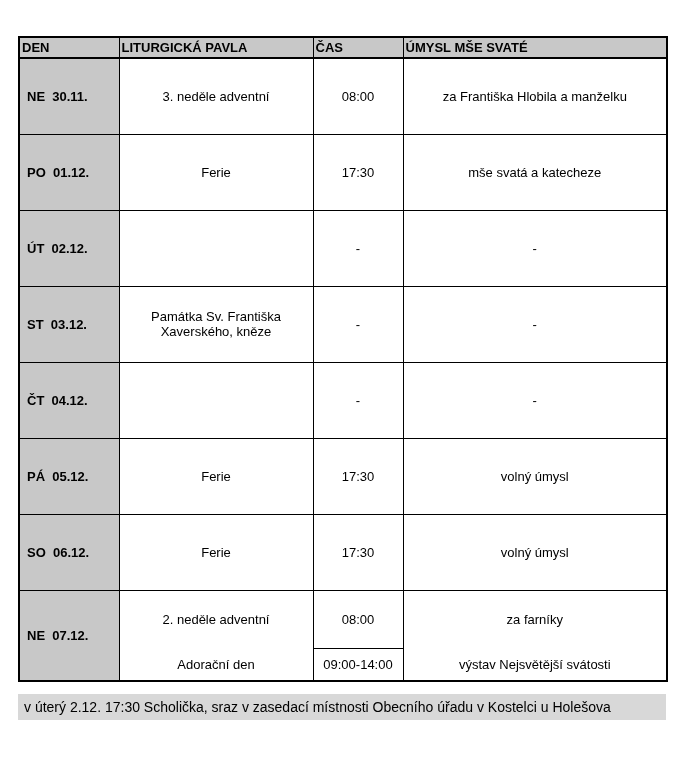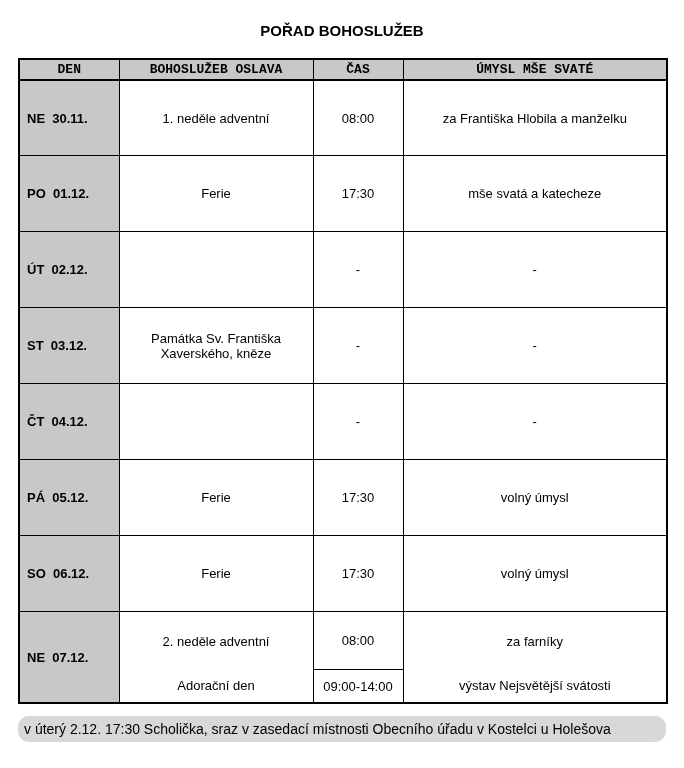--- a/index.html
+++ b/index.html
@@ -26,25 +26,24 @@
   col.c-day  { width: 100px; }
   col.c-lit  { width: 194px; }
   col.c-time { width: 90px;  }
   col.c-int  { width: 264px; }
 
   th, td { border: 1px solid #000; font-size: 13px; }
 
   thead th {
     background: #c8c8c8;
     font-weight: bold;
-    text-align: center;
+    text-align: left;
     height: 21px;
     padding: 2px 2px;
     border-bottom: 2px solid #000;
-    font-family: Liberation Mono, monospace;
   }
 
   tbody td {
     height: 76px;
     vertical-align: middle;
     text-align: center;
     padding: 2px 4px;
   }
   td.day-cell {
     background: #c8c8c8;
@@ -59,49 +58,47 @@
   tr.row-split-top td.nb    { border-bottom: none; }
   tr.row-split-bottom td.nt { border-top: none; }
 
   .note {
     width: 648px;
     margin: 12px 18px 20px 18px;
     background: #d8d8d8;
     font-size: 14px;
     line-height: 1.45;
     padding: 3px 6px;
-    border-radius: 11px;
   }
 </style>
 </head>
 <body>
 
 <div class="titles">
-  <div class="title-main">POŘAD BOHOSLUŽEB</div>
 </div>
 
 <table class="schedule">
   <colgroup>
     <col class="c-day">
       <col class="c-lit">
       <col class="c-time">
       <col class="c-int">
   </colgroup>
   <thead>
     <tr>
       <th>DEN</th>
-      <th>BOHOSLUŽEB OSLAVA</th>
+      <th>LITURGICKÁ PAVLA</th>
       <th>ČAS</th>
       <th>ÚMYSL MŠE SVATÉ</th>
     </tr>
   </thead>
   <tbody>
       <tr>
         <td class="day-cell">NE  30.11.</td>
-        <td>1. neděle adventní</td>
+        <td>3. neděle adventní</td>
         <td>08:00</td>
         <td>za Františka Hlobila a manželku</td>
       </tr>
       <tr>
         <td class="day-cell">PO  01.12.</td>
         <td>Ferie</td>
         <td>17:30</td>
         <td>mše svatá a katecheze</td>
       </tr>
       <tr>

